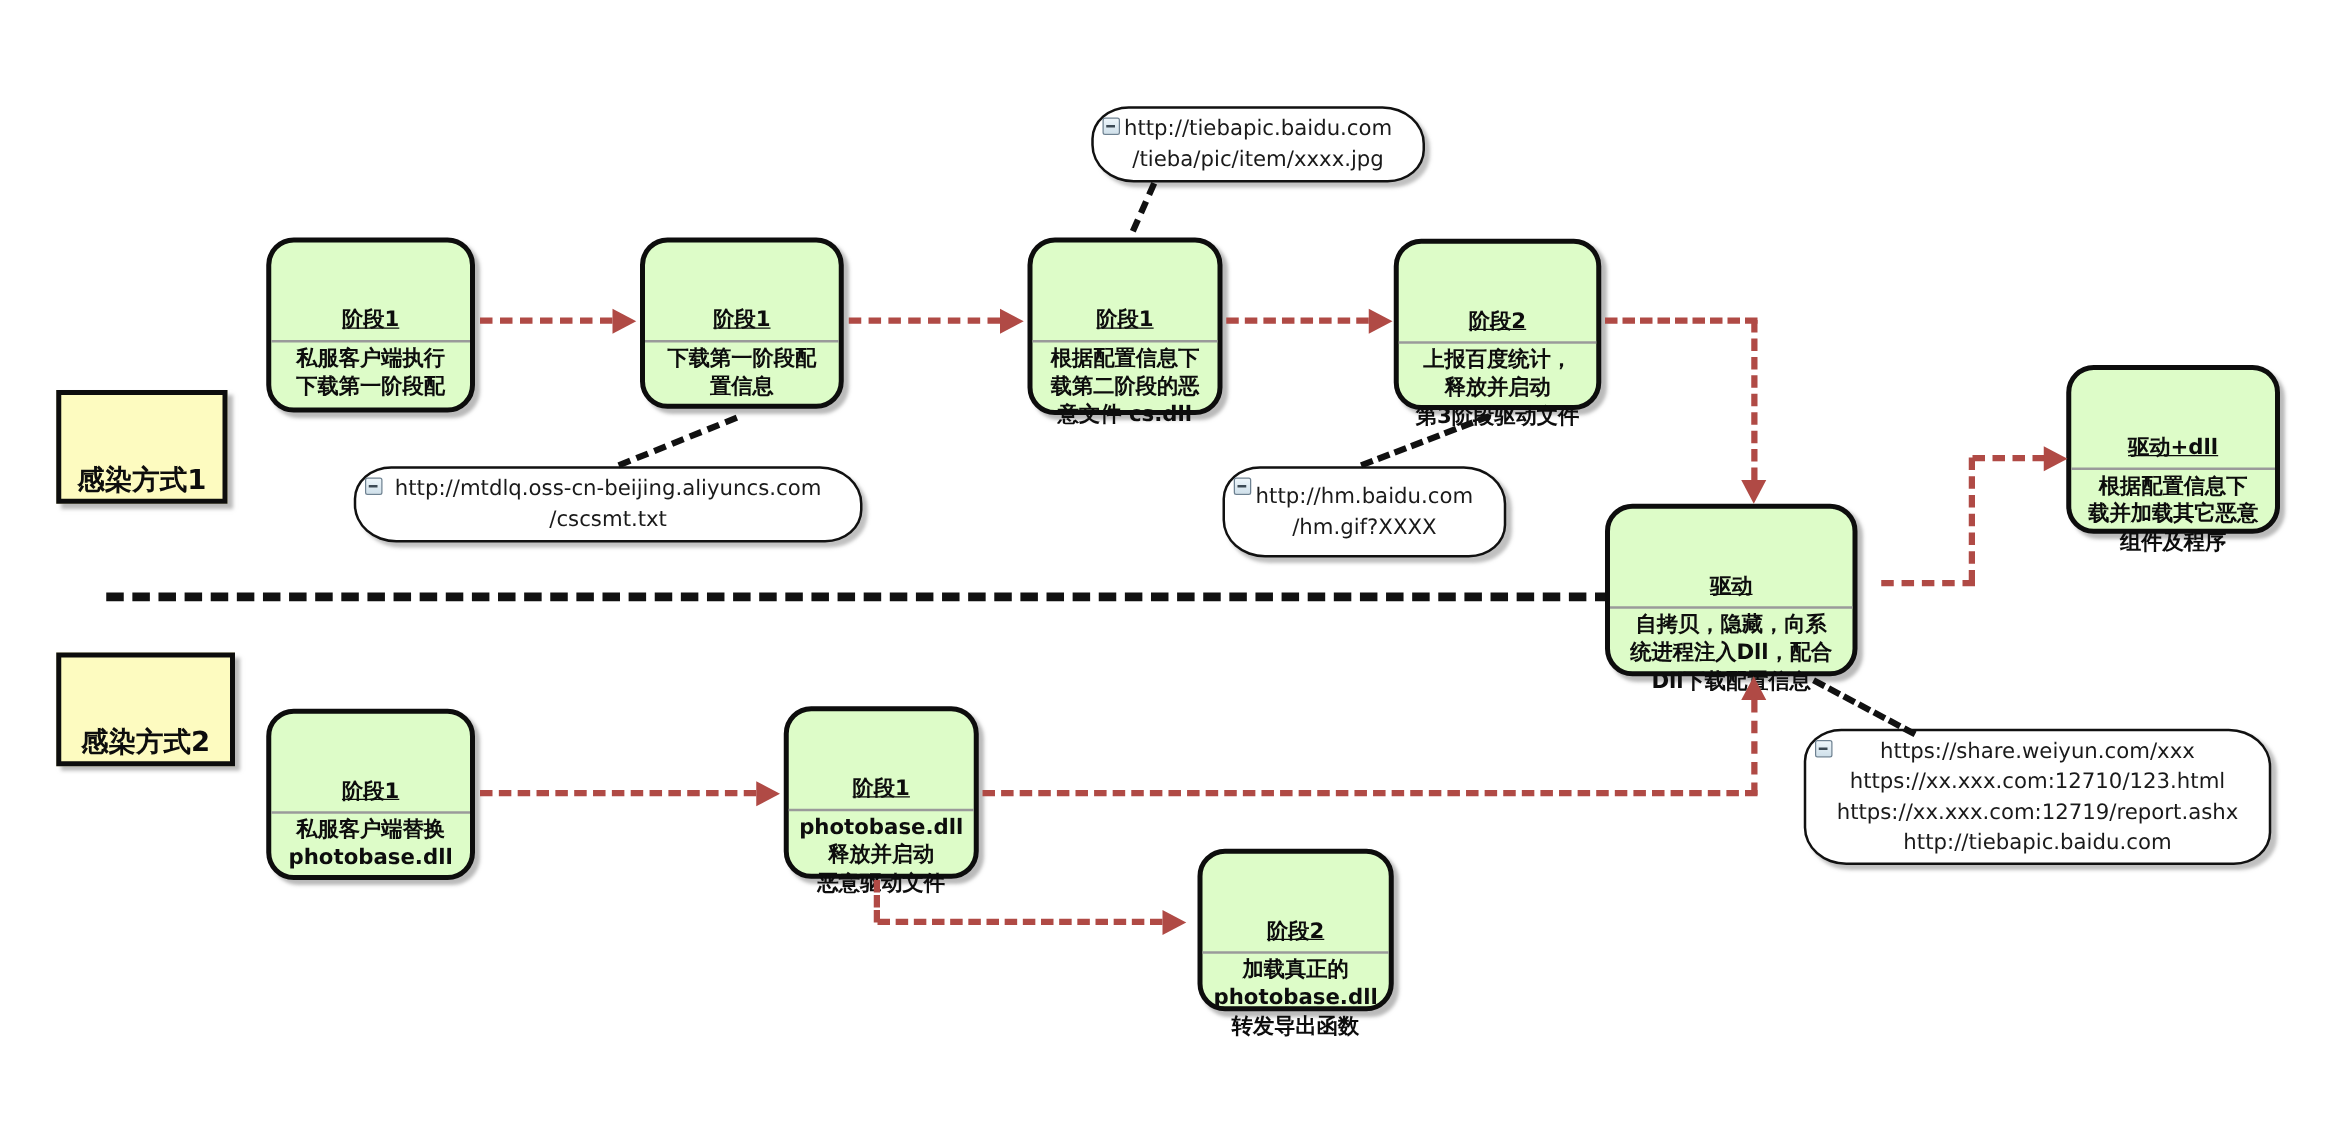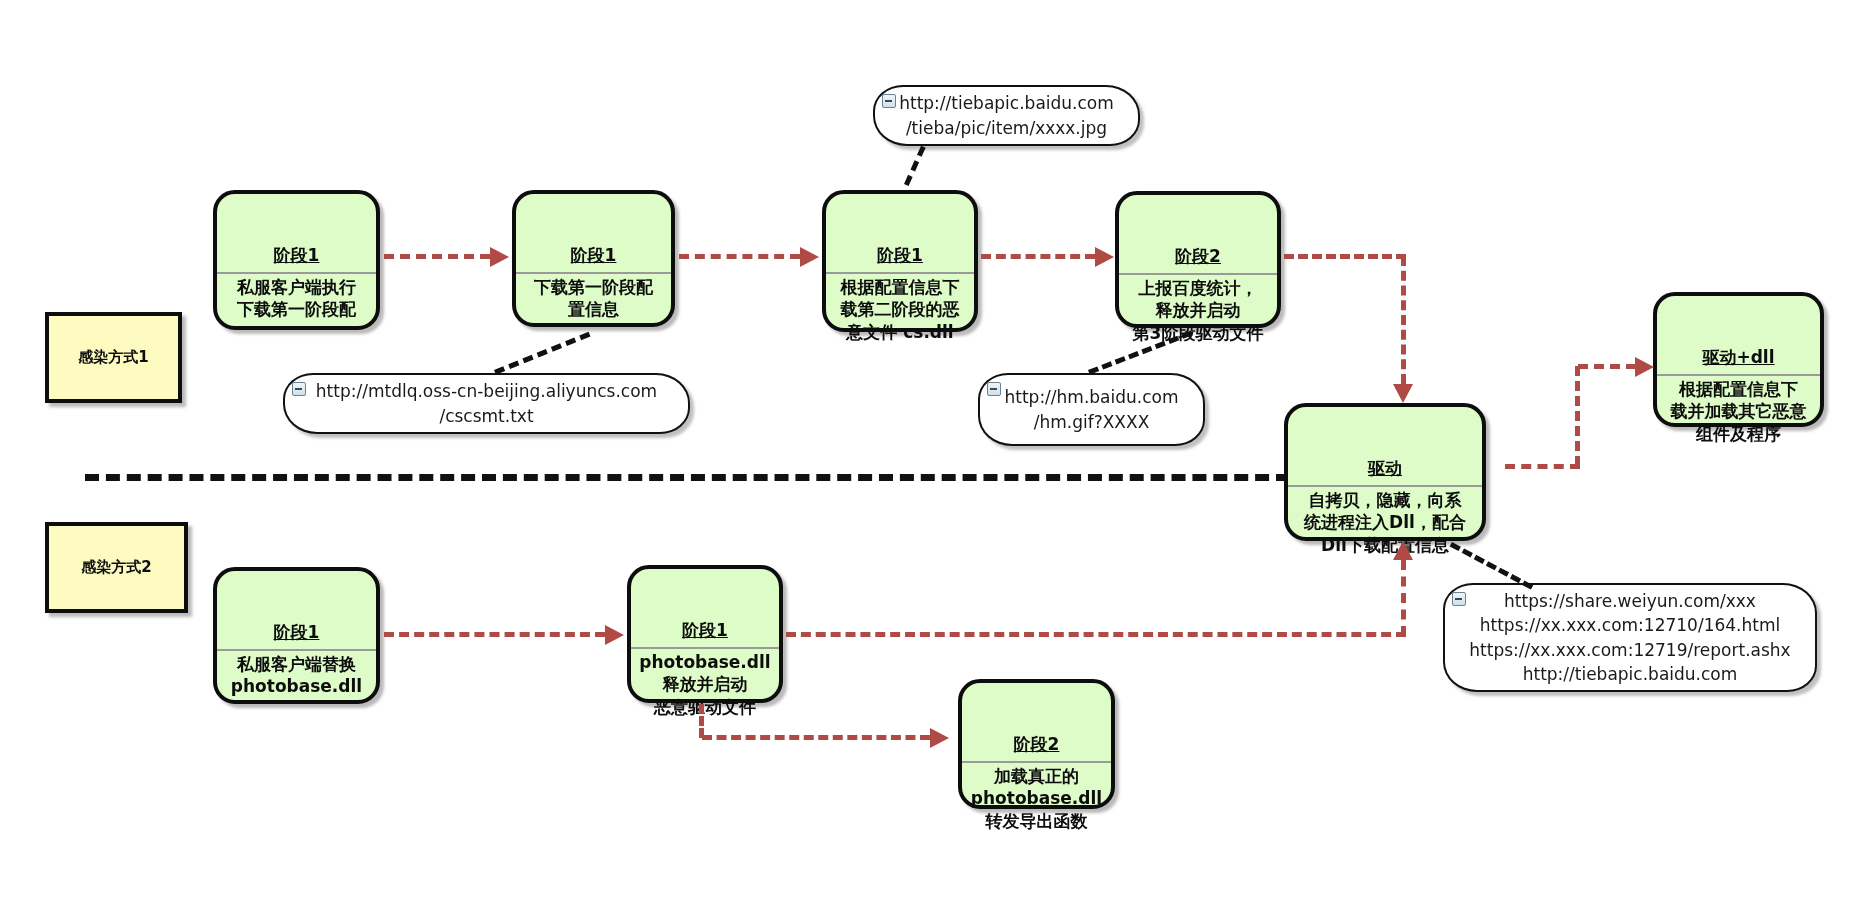--- a/index.html
+++ b/index.html
@@ -36,22 +36,22 @@
     color:#0d0d0d;
     padding:2px 4px 6px 4px;
   }
 
   
   .lane{
     position:absolute;
     background:#fdfbc0;
     border:4px solid #0d0d0d;
     box-shadow:4px 4px 3px rgba(130,130,130,.55);
-    display:flex;align-items:center;justify-content:center;
-    font-weight:bold;font-size:15px;color:#0d0d0d;
+    display:flex;align-items:flex-end;justify-content:center;
+    font-weight:bold;font-size:22px;color:#0d0d0d;
     box-sizing:border-box;
   }
 
   
   .note{
     position:absolute;
     background:#ffffff;
     border:2.5px solid #111;
     border-radius:30px 34px 30px 34px / 26px 30px 26px 30px;
     box-shadow:4px 4px 3px rgba(140,140,140,.55);
@@ -173,21 +173,21 @@
         <span class="minus"></span>
       </span>
     <div class="note-text">http://hm.baidu.com
 /hm.gif?XXXX</div>
   </div>
   <div class="note" style="left:1443px;top:583px;width:374px;height:109px;">
     <span class="note-icon">
         <span class="minus"></span>
       </span>
     <div class="note-text">https://share.weiyun.com/xxx
-https://xx.xxx.com:12710/164.html
+https://xx.xxx.com:12710/123.html
 https://xx.xxx.com:12719/report.ashx
 http://tiebapic.baidu.com</div>
   </div>
 
   <div class="rl-h" style="left:384px;top:254px;width:106px;"></div>
   <div class="ah-r" style="left:490px;top:247px;"></div>
 
   <div class="rl-h" style="left:679px;top:254px;width:121px;"></div>
   <div class="ah-r" style="left:800px;top:247px;"></div>
 

